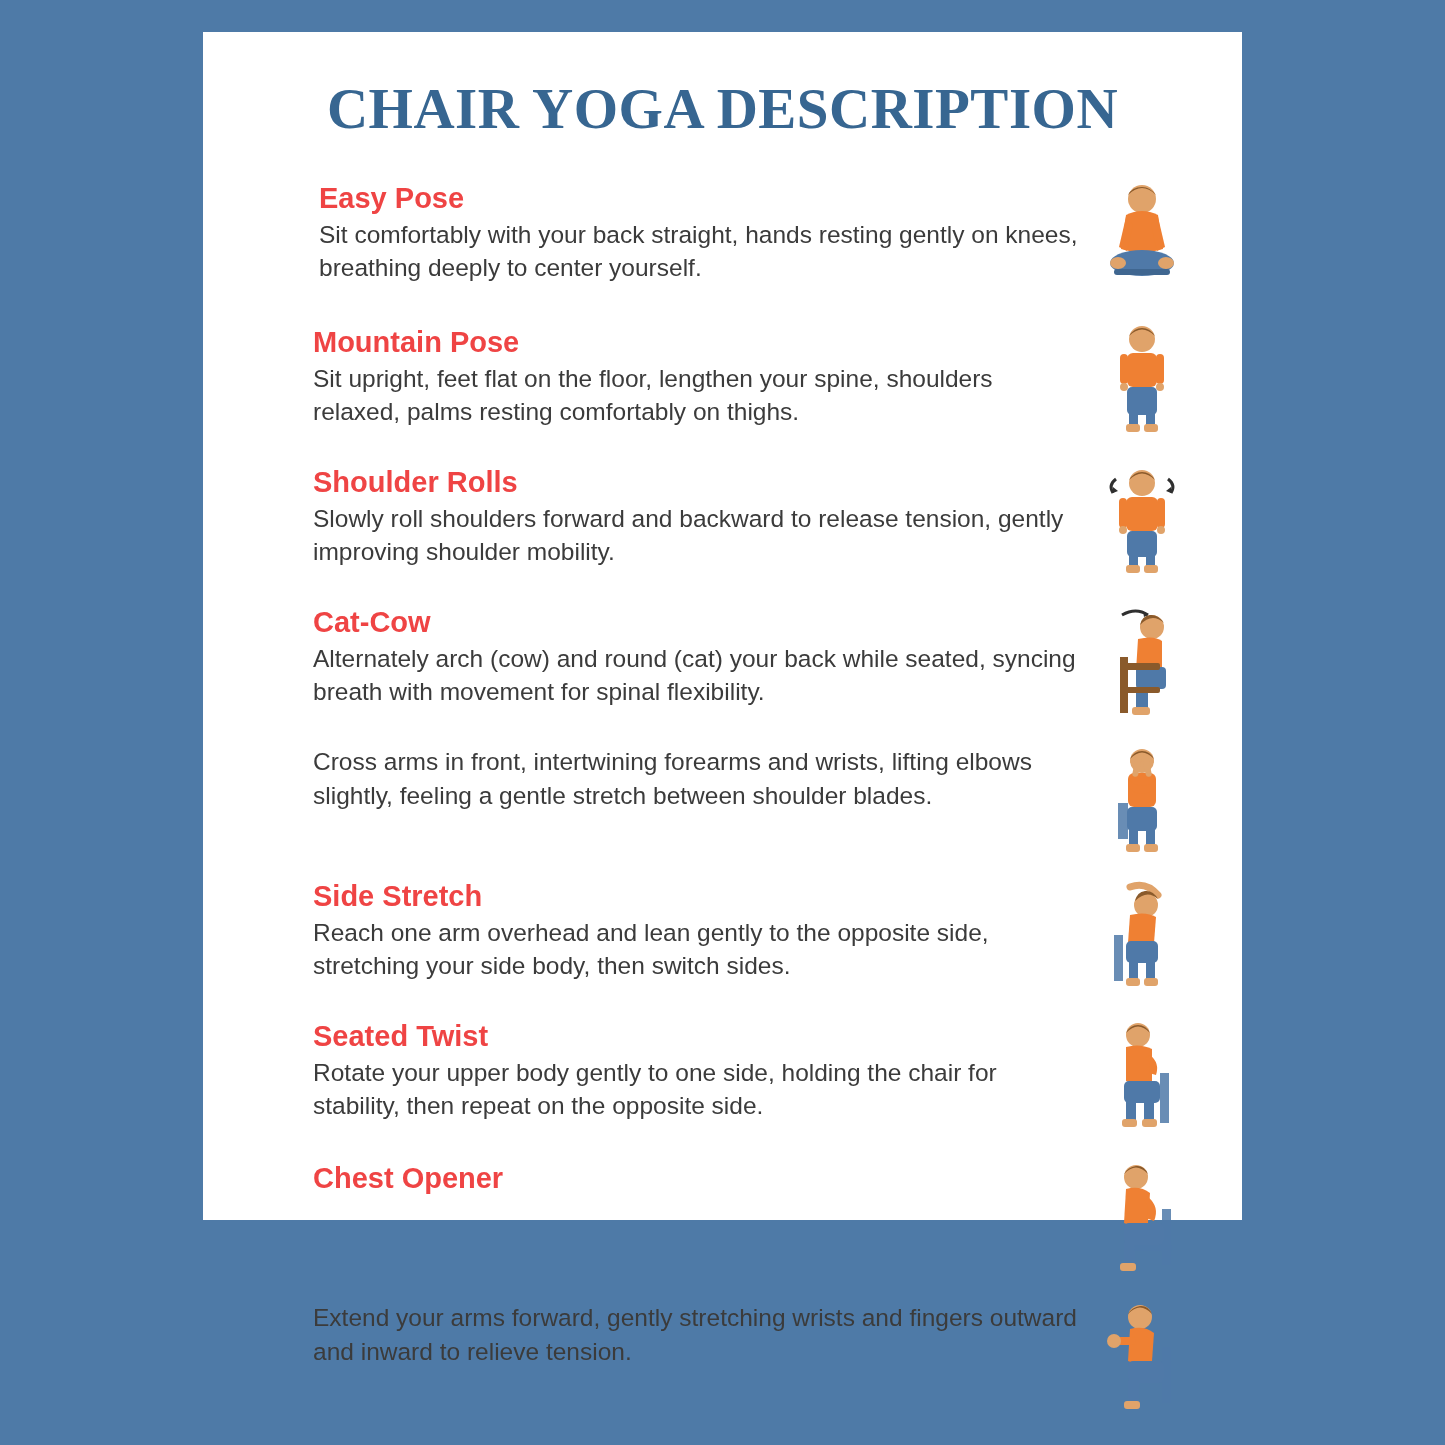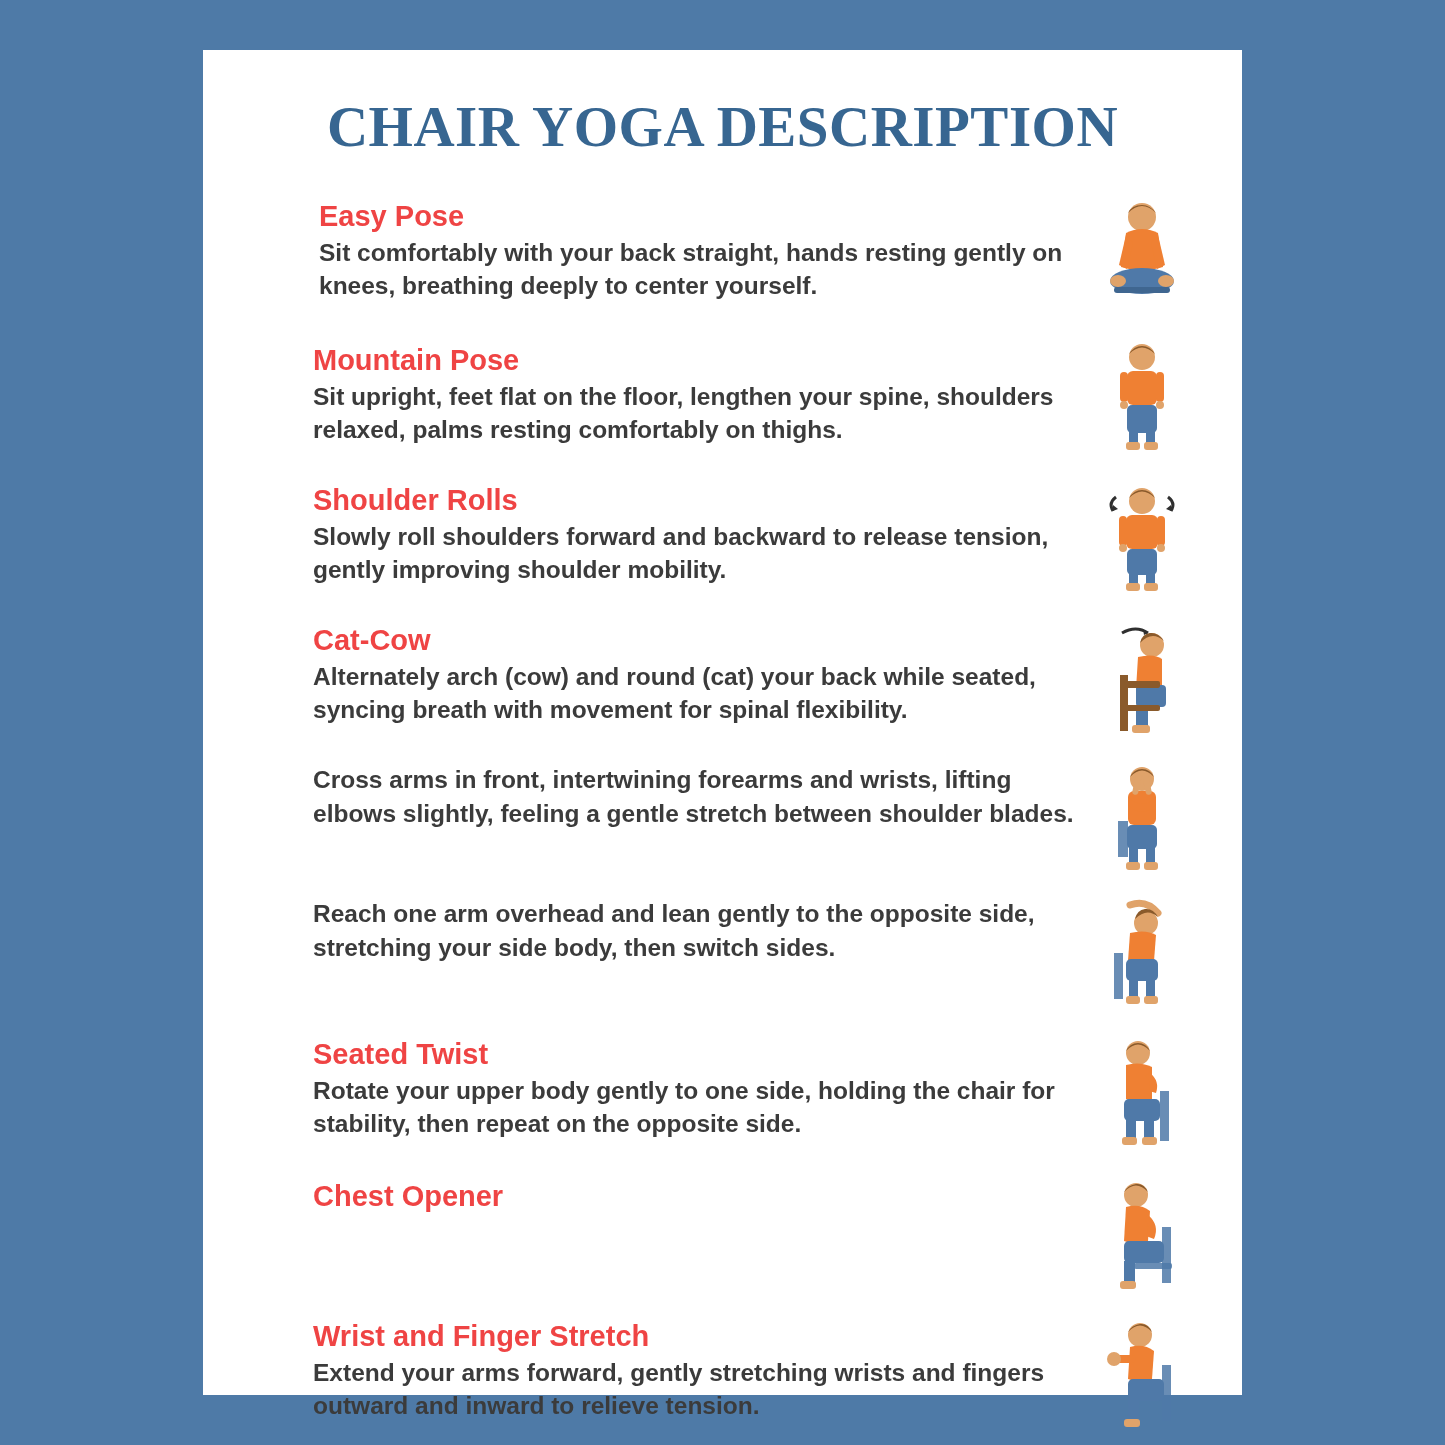--- a/index.html
+++ b/index.html
@@ -9,23 +9,23 @@
   body {
     width: 1445px;
     height: 1445px;
     background: #4e7aa7;
     font-family: "Liberation Sans", sans-serif;
     overflow: hidden;
   }
   .page {
     position: absolute;
     left: 203px;
-    top: 50px;
+    top: 32px;
     width: 1039px;
-    height: 1345px;
+    height: 1188px;
     background: #ffffff;
     box-sizing: border-box;
   }
   .poster-title {
     text-align: center;
     font-family: "Liberation Serif", serif;
     font-weight: bold;
     font-size: 57px;
     letter-spacing: 0.5px;
     color: #376691;
@@ -50,21 +50,21 @@
   }
   .pose-name {
     color: #ef4444;
     font-weight: bold;
     font-size: 29px;
     line-height: 1.2;
     margin-bottom: 2px;
   }
   .pose-desc {
     color: #3b3b3b;
-    font-weight: bold;
+    font-weight: normal;
     font-size: 24.5px;
     line-height: 1.38;
   }
   .figure {
     flex: 0 0 104px;
     width: 104px;
     height: 118px;
     position: relative;
     margin-top: -4px;
   }
@@ -195,20 +195,21 @@
           <rect x="56" y="88" width="9" height="16" fill="#4f79a8"></rect>
           <rect x="36" y="103" width="14" height="8" rx="3" fill="#e0a36a"></rect>
           <rect x="54" y="103" width="14" height="8" rx="3" fill="#e0a36a"></rect>
           <rect x="28" y="62" width="10" height="36" fill="#4f79a8" opacity="0.85"></rect>
         </svg>
       </div>
     </div>
 
     <div class="item i5">
       <div class="item-text">
+        <div class="pose-name">Side Stretch</div>
         <div class="pose-desc">Reach one arm overhead and lean gently to the opposite side, stretching your side body, then switch sides.</div>
       </div>
       <div class="figure">
         <svg width="104" height="118" viewBox="0 0 104 118">
           <path d="M40 12 q16 -6 28 8" stroke="#e0a36a" stroke-width="7" fill="none" stroke-linecap="round"></path>
           <circle cx="56" cy="30" r="12" fill="#e0a36a"></circle>
           <path d="M45 26 q12 -12 23 -2 q-5 -9 -13 -8 q-8 1 -10 10z" fill="#8a5a2b"></path>
           <path d="M40 40 q16 -4 26 2 l-2 26 q-14 5 -26 0z" fill="#ef8033"></path>
           <rect x="36" y="66" width="32" height="22" rx="5" fill="#4f79a8"></rect>
           <rect x="39" y="86" width="9" height="18" fill="#4f79a8"></rect>
@@ -255,21 +256,20 @@
           <rect x="34" y="86" width="11" height="22" fill="#4f79a8"></rect>
           <rect x="30" y="106" width="16" height="8" rx="3" fill="#e0a36a"></rect>
           <rect x="72" y="52" width="9" height="56" fill="#4f79a8" opacity="0.85"></rect>
           <rect x="44" y="88" width="38" height="6" rx="2" fill="#4f79a8" opacity="0.85"></rect>
         </svg>
       </div>
     </div>
 
     <div class="item i8">
       <div class="item-text">
-        <div class="pose-name">Wrist and Finger Stretch</div>
         <div class="pose-desc">Extend your arms forward, gently stretching wrists and fingers outward and inward to relieve tension.</div>
       </div>
       <div class="figure">
         <svg width="104" height="118" viewBox="0 0 104 118">
           <circle cx="50" cy="20" r="12" fill="#e0a36a"></circle>
           <path d="M38 17 q12 -13 24 0 q-4 -9 -12 -8 q-8 1 -12 8z" fill="#8a5a2b"></path>
           <path d="M40 32 q14 -4 24 4 l-2 28 q-12 5 -24 0z" fill="#ef8033"></path>
           <rect x="24" y="40" width="22" height="8" rx="4" fill="#ef8033"></rect>
           <circle cx="24" cy="44" r="7" fill="#e0a36a"></circle>
           <rect x="38" y="64" width="36" height="22" rx="5" fill="#4f79a8"></rect>

